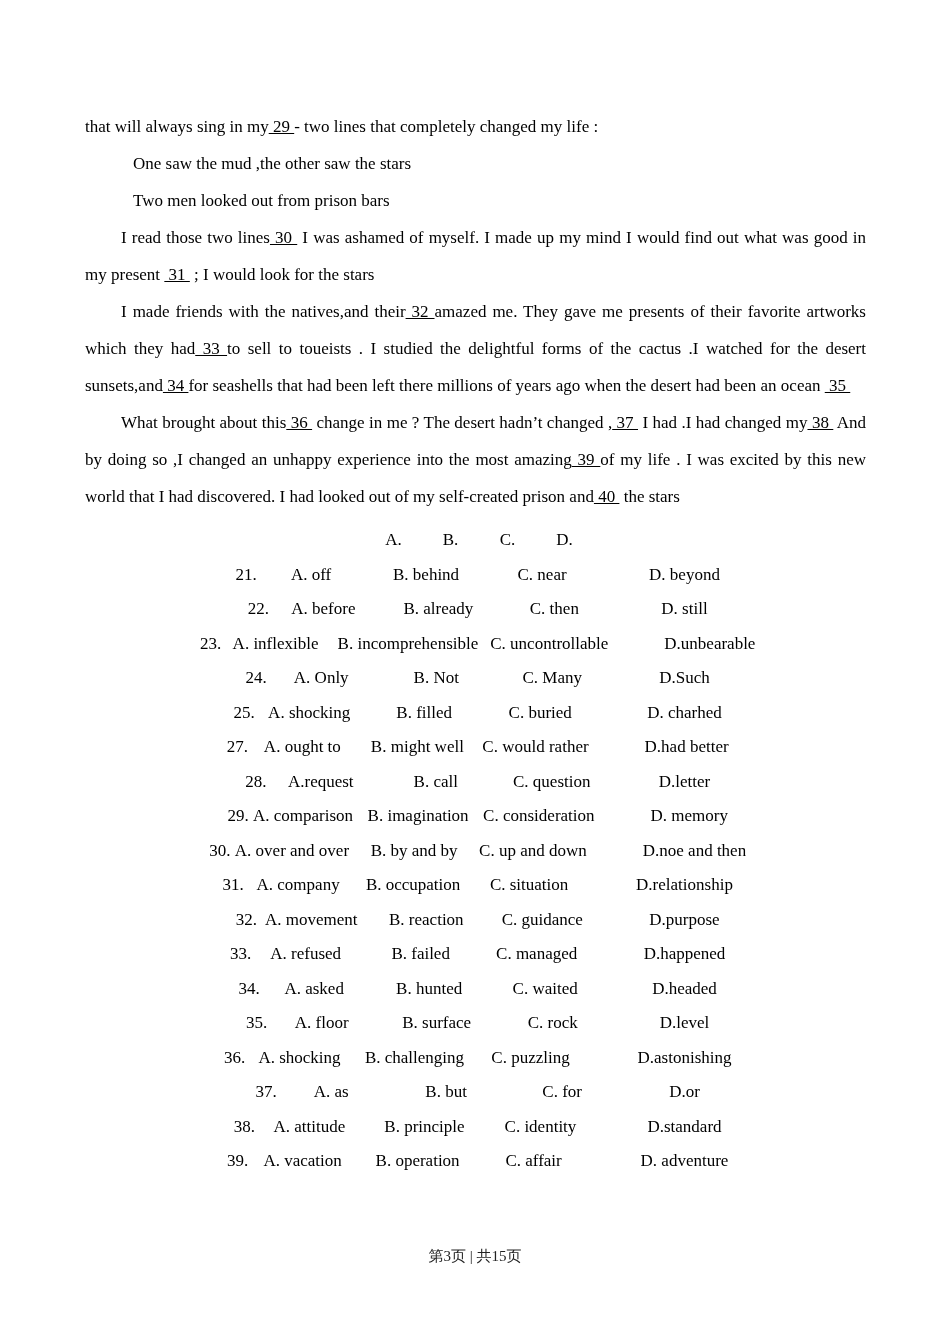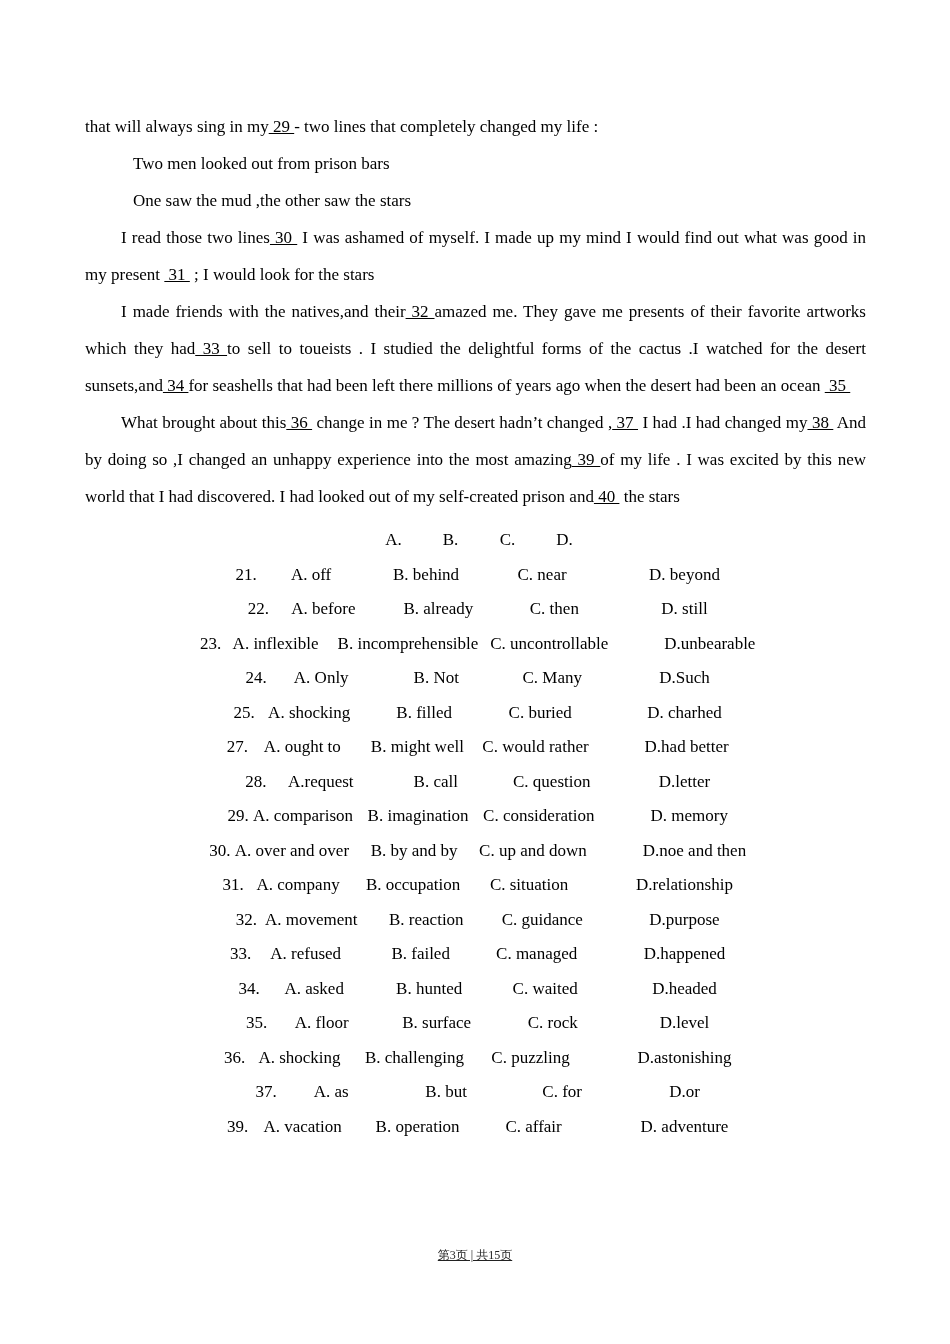--- a/index.html
+++ b/index.html
@@ -42,34 +42,33 @@
   .opt-b { min-width: 106px; }
   .opt-c { min-width: 102px; }
   .opt-d { margin-right: 0; margin-left: 44px; }
 
   .footer {
     position: absolute;
     top: 1247px;
     left: 0;
     width: 100%;
     text-align: center;
-    font-size: 12px;
+    font-size: 15px;
     color: #222222;
-    text-decoration: underline;
   }
 </style>
 </head>
 <body>
 
 <div class="page">
 
   <div class="passage">
       <p class="para flush">that will always sing in my<span class="blank">&nbsp;29&nbsp;</span>- two lines that completely changed my life :</p>
+      <p class="para quote">One saw the mud ,the other saw the stars</p>
       <p class="para quote">Two men looked out from prison bars</p>
-      <p class="para quote">One saw the mud ,the other saw the stars</p>
       <p class="para indent">I read those two lines<span class="blank">&nbsp;30&nbsp;</span> I was ashamed of myself. I made up my mind I would find out what was good in my present <span class="blank">&nbsp;31&nbsp;</span> ; I would look for the stars</p>
       <p class="para indent">I made friends with the natives,and their<span class="blank">&nbsp;32&nbsp;</span>amazed me. They gave me presents of their favorite artworks which they had<span class="blank">&nbsp;33&nbsp;</span>to sell to toueists . I studied the delightful forms of the cactus .I watched for the desert sunsets,and<span class="blank">&nbsp;34&nbsp;</span>for seashells that had been left there millions of years ago when the desert had been an ocean <span class="blank">&nbsp;35&nbsp;</span></p>
       <p class="para indent">What brought about this<span class="blank">&nbsp;36&nbsp;</span> change in me ? The desert hadn’t changed ,<span class="blank">&nbsp;37&nbsp;</span> I had .I had changed my<span class="blank">&nbsp;38&nbsp;</span> And by doing so ,I changed an unhappy experience into the most amazing<span class="blank">&nbsp;39&nbsp;</span>of my life . I was excited by this new world that I had discovered. I had looked out of my self-created prison and<span class="blank">&nbsp;40&nbsp;</span> the stars</p>
     </div>
 
   <div class="questions">
     <div class="q-row header-row"><span class="hdr-letter">A.</span><span class="hdr-letter">B.</span><span class="hdr-letter">C.</span><span class="hdr-letter">D.</span></div>
   <div class="q-row"><span class="q-num">21.</span><span class="opt opt-a">A. off</span><span class="opt opt-b">B. behind</span><span class="opt opt-c">C. near</span><span class="opt opt-d">D. beyond</span></div>
       <div class="q-row"><span class="q-num">22.</span><span class="opt opt-a">A. before</span><span class="opt opt-b">B. already</span><span class="opt opt-c">C. then</span><span class="opt opt-d">D. still</span></div>
       <div class="q-row"><span class="q-num">23.</span><span class="opt opt-a">A. inflexible</span><span class="opt opt-b">B. incomprehensible</span><span class="opt opt-c">C. uncontrollable</span><span class="opt opt-d">D.unbearable</span></div>
@@ -79,20 +78,21 @@
       <div class="q-row"><span class="q-num">28.</span><span class="opt opt-a">A.request</span><span class="opt opt-b">B. call</span><span class="opt opt-c">C. question</span><span class="opt opt-d">D.letter</span></div>
       <div class="q-row"><span class="q-num">29.</span><span class="opt opt-a">A. comparison</span><span class="opt opt-b">B. imagination</span><span class="opt opt-c">C. consideration</span><span class="opt opt-d">D. memory</span></div>
       <div class="q-row"><span class="q-num">30.</span><span class="opt opt-a">A. over and over</span><span class="opt opt-b">B. by and by</span><span class="opt opt-c">C. up and down</span><span class="opt opt-d">D.noe and then</span></div>
       <div class="q-row"><span class="q-num">31.</span><span class="opt opt-a">A. company</span><span class="opt opt-b">B. occupation</span><span class="opt opt-c">C. situation</span><span class="opt opt-d">D.relationship</span></div>
       <div class="q-row"><span class="q-num">32.</span><span class="opt opt-a">A. movement</span><span class="opt opt-b">B. reaction</span><span class="opt opt-c">C. guidance</span><span class="opt opt-d">D.purpose</span></div>
       <div class="q-row"><span class="q-num">33.</span><span class="opt opt-a">A. refused</span><span class="opt opt-b">B. failed</span><span class="opt opt-c">C. managed</span><span class="opt opt-d">D.happened</span></div>
       <div class="q-row"><span class="q-num">34.</span><span class="opt opt-a">A. asked</span><span class="opt opt-b">B. hunted</span><span class="opt opt-c">C. waited</span><span class="opt opt-d">D.headed</span></div>
       <div class="q-row"><span class="q-num">35.</span><span class="opt opt-a">A. floor</span><span class="opt opt-b">B. surface</span><span class="opt opt-c">C. rock</span><span class="opt opt-d">D.level</span></div>
       <div class="q-row"><span class="q-num">36.</span><span class="opt opt-a">A. shocking</span><span class="opt opt-b">B. challenging</span><span class="opt opt-c">C. puzzling</span><span class="opt opt-d">D.astonishing</span></div>
       <div class="q-row"><span class="q-num">37.</span><span class="opt opt-a">A. as</span><span class="opt opt-b">B. but</span><span class="opt opt-c">C. for</span><span class="opt opt-d">D.or</span></div>
+      <div class="q-row"><span class="q-num">38.</span><span class="opt opt-a">A. attitude</span><span class="opt opt-b">B. principle</span><span class="opt opt-c">C. identity</span><span class="opt opt-d">D.standard</span></div>
       <div class="q-row"><span class="q-num">39.</span><span class="opt opt-a">A. vacation</span><span class="opt opt-b">B. operation</span><span class="opt opt-c">C. affair</span><span class="opt opt-d">D. adventure</span></div>
     </div>
 
 </div>
 
 <div class="footer">
   <span>第3页 | 共15页</span>
 </div>
 
 </body></html>

